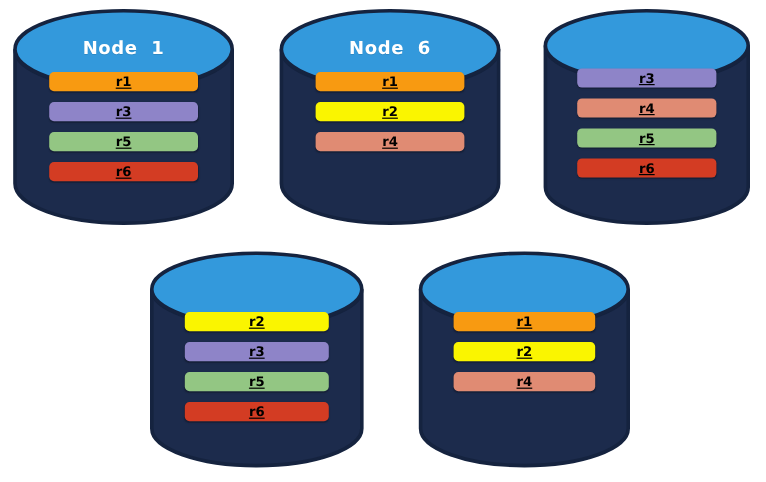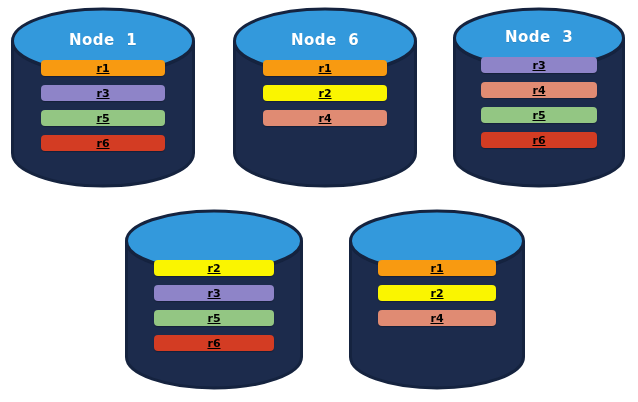--- a/index.html
+++ b/index.html
@@ -103,21 +103,20 @@
         <div class="record-bar" style="background: rgb(248, 154, 17); width: 124px;">r1</div>
         <div class="record-bar" style="background: rgb(250, 245, 0); width: 124px;">r2</div>
         <div class="record-bar" style="background: rgb(224, 139, 115); width: 124px;">r4</div>
       </div>
     </div>
     <div class="node" style="left: 452px; top: 8px; width: 174px; height: 178px;">
       <svg class="cyl-svg" width="174" height="178" viewBox="0 0 174 178">
         <path d="M 2.5,30 L 2.5,148 A 84.5,30 0 0 0 171.5,148 L 171.5,30 A 84.5,30 0 0 1 2.5,30 Z" fill="#1C2B4C" stroke="#15233F" stroke-width="3"></path>
         <ellipse cx="87" cy="30" rx="84.5" ry="29" fill="#3399DC" stroke="#15233F" stroke-width="3"></ellipse>
       </svg>
-      <div class="node-title" style="top: 22px;">Node  3</div>
       <div class="records" style="top: 49px;">
         <div class="record-bar" style="background: rgb(142, 132, 200); width: 116px;">r3</div>
         <div class="record-bar" style="background: rgb(224, 139, 115); width: 116px;">r4</div>
         <div class="record-bar" style="background: rgb(147, 198, 131); width: 116px;">r5</div>
         <div class="record-bar" style="background: rgb(211, 60, 35); width: 116px;">r6</div>
       </div>
     </div>
     <div class="node" style="left: 124px; top: 210px; width: 180px; height: 178px;">
       <svg class="cyl-svg" width="180" height="178" viewBox="0 0 180 178">
         <path d="M 2.5,31 L 2.5,147 A 87.5,31 0 0 0 177.5,147 L 177.5,31 A 87.5,31 0 0 1 2.5,31 Z" fill="#1C2B4C" stroke="#15233F" stroke-width="3"></path>

